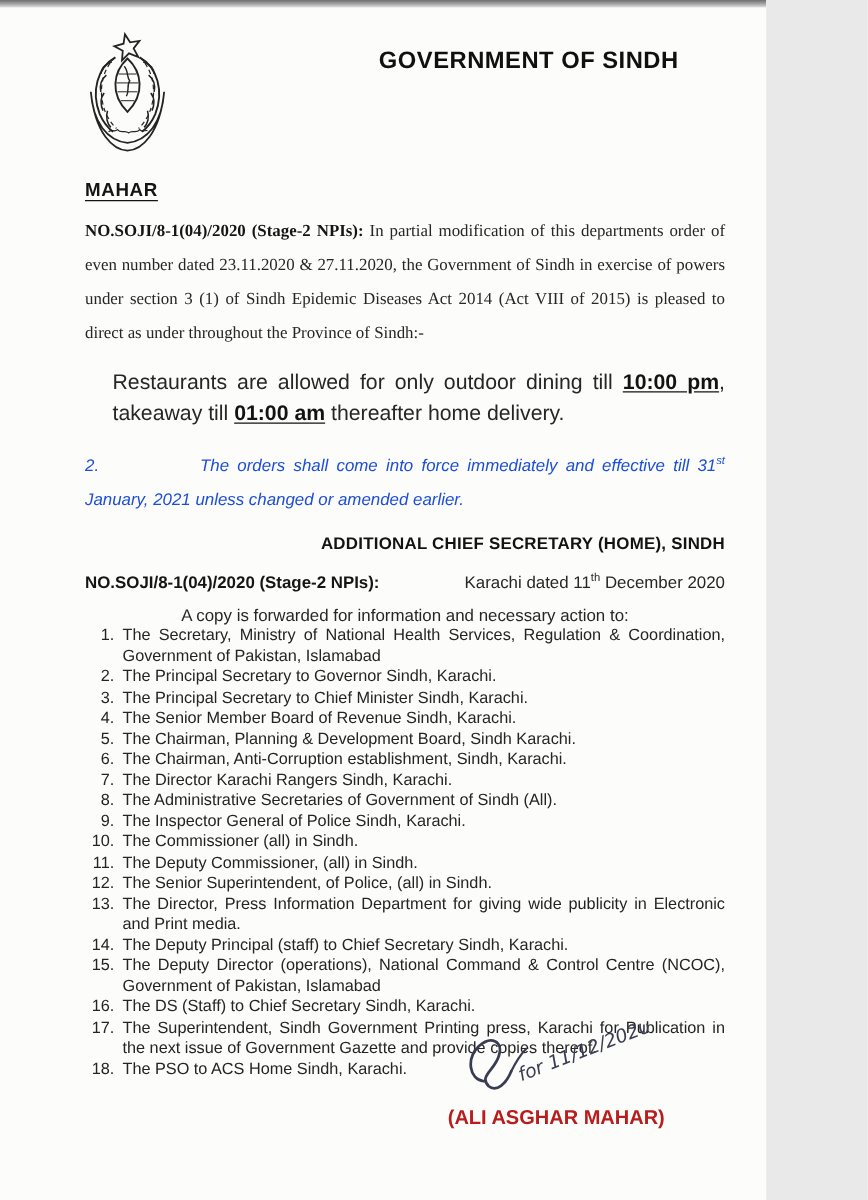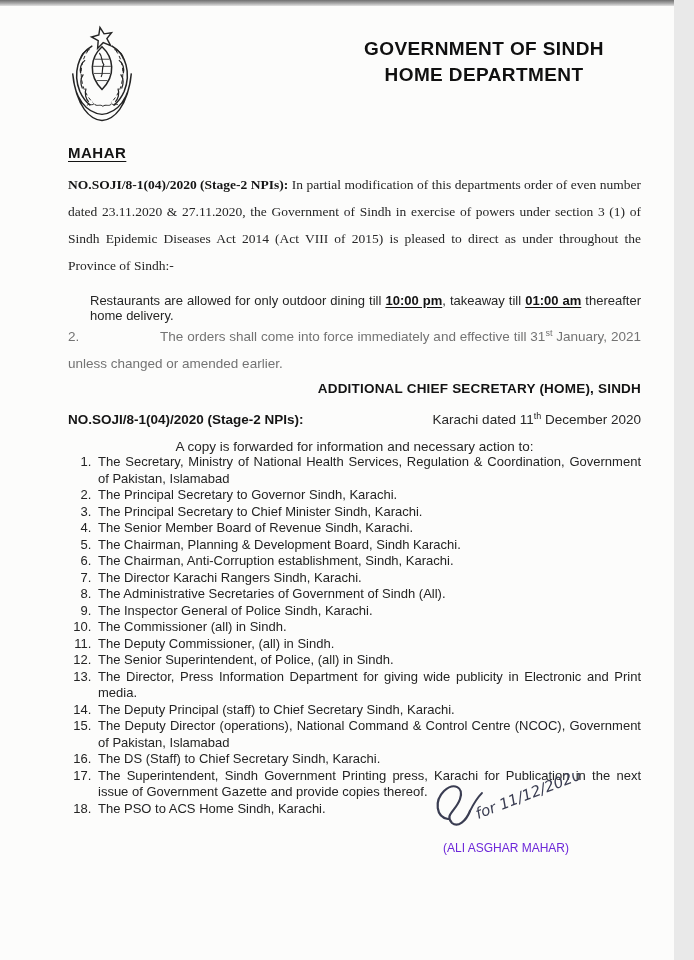--- a/index.html
+++ b/index.html
@@ -1,18 +1,18 @@
 <!DOCTYPE html>
 <html><head>
 <meta charset="utf-8">
 <style>
   * { margin:0; padding:0; box-sizing:border-box; }
   html,body { background:#e9e9e9; }
   .page {
-    width:674px; height:960px;
+    width:613px; height:960px;
     background:#fcfcfb;
     position:relative;
     overflow:hidden;
     font-family:"Liberation Sans", sans-serif;
     color:#222;
   }
   .scan-band {
     height:6px; width:100%;
     background:linear-gradient(180deg,#6f6f6f 0%,#a8a8a8 55%,#e2e2e2 100%);
   }
@@ -34,29 +34,29 @@
     letter-spacing:.5px;
   }
 
   .para-main {
     font-size:13.5px; line-height:27px; text-align:justify; color:#262626;font-family:Liberation Serif, serif;
   }
   .para-main .bold-ref { font-weight:bold; color:#151515; }
 
   .directive {
     margin:14px 0 0 22px;
-    font-size:13px; line-height:15px; text-align:justify; color:#262626;
+    font-size:17px; line-height:25px; text-align:justify; color:#262626;
   }
   .time-ul { font-weight:bold; text-decoration:underline; text-underline-offset:2px; color:#131313; }
 
-  .clause2 { margin-top:0; font-size:13.5px; line-height:27px; text-align:justify; color:#737373; }
+  .clause2 { margin-top:16px; font-size:13.5px; line-height:27px; text-align:justify; color:#1d4ed8;font-style:italic; }
   .clause-num { display:inline-block; width:92px; }
 
   .authority {
-    margin-top:4px; text-align:right;
+    margin-top:14px; text-align:right;
     font-size:13.5px; font-weight:bold; color:#131313; letter-spacing:.2px;
   }
 
   .ref-line { margin-top:16px; display:flex; justify-content:space-between; align-items:baseline; }
   .ref-line .left  { font-size:13.5px; font-weight:bold; color:#151515; }
   .ref-line .right { font-size:13.5px; color:#262626; }
 
   .copy-line { margin-top:12px; font-size:13.5px; color:#262626;text-align:center; }
 
   .dist-list {
@@ -64,21 +64,21 @@
     font-size:13px; line-height:16.5px; text-align:justify; color:#242424;
     list-style:decimal;
   }
   .dist-list li { padding-left:3px; }
 
   sup { font-size:9px; vertical-align:super; line-height:0; }
 
   
   .sig-area { width:250px; margin:2px 10px 0 auto; text-align:center; position:relative; }
   .sig-scribble { display:block; margin:-46px auto 0; }
-  .sig-name, .sig-title { font-size:12px; font-weight:normal; color:#6d28d9; line-height:19px; }
+  .sig-name, .sig-title { font-size:16px; font-weight:bold; color:#b91c1c; line-height:19px; }
 </style>
 </head>
 <body>
 
 <div class="page">
   <div class="scan-band"></div>
 
   <div class="content">
 
     <div class="header">
@@ -98,21 +98,20 @@
         <path d="M37 40 H53 M35 48 H55 M36 56 H54 M39 64 H51" stroke-width="0.9"></path>
         <path d="M42 33 C46 37 44 43 47 46 C44 50 47 55 44 60" stroke-width="1.3"></path>
 
         <path d="M12 56 C14 84 27 100 45 102 C63 100 76 84 78 56 C74 94 58 108 45 109 C32 108 16 94 12 56 Z" stroke-width="1.6"></path>
 
         <path d="M28 92 C31 89 33 93 36 90 C39 94 43 90 46 93 C49 90 53 94 56 90 C58 93 61 90 63 91" stroke-width="1.1"></path>
       </svg>
 
       <div class="header-title">
         <div>GOVERNMENT OF SINDH</div>
-        <div>HOME DEPARTMENT</div>
       </div>
     </div>
 
     <div class="order-heading">MAHAR</div>
 
     <p class="para-main"><span class="bold-ref">NO.SOJI/8-1(04)/2020 (Stage-2 NPIs):</span><span> In partial modification of this departments order of even number dated 23.11.2020 &amp; 27.11.2020, the Government of Sindh in exercise of powers under section 3 (1) of Sindh Epidemic Diseases Act 2014 (Act VIII of 2015) is pleased to direct as under throughout the Province of Sindh:-</span></p>
 
     <p class="directive"><span>Restaurants are allowed for only outdoor dining till </span><span class="time-ul">10:00 pm</span><span>, takeaway till </span><span class="time-ul">01:00 am</span><span> thereafter home delivery.</span></p>
 
     <p class="clause2"><span class="clause-num">2.</span><span>The orders shall come into force immediately and effective till 31</span><sup>st</sup><span> January, 2021 unless changed or amended earlier.</span></p>

